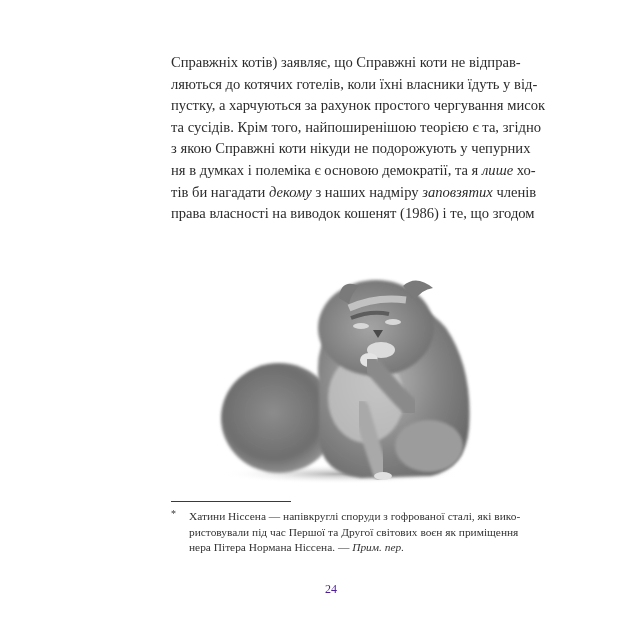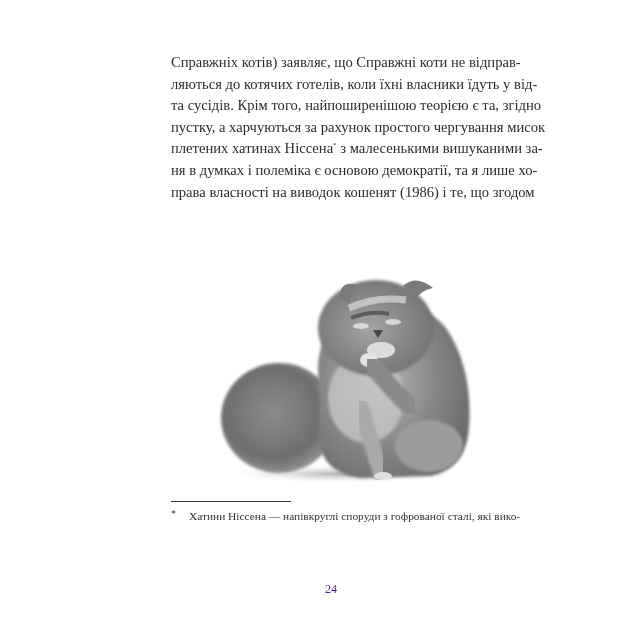--- a/index.html
+++ b/index.html
@@ -9,21 +9,21 @@
       background: #ffffff; color: #2a2a2a;
       font-family: "DejaVu Serif", "Liberation Serif", serif;
     }
     .body-text {
       position: absolute; left: 155px; top: 52px; width: 332px;
       font-family: "Liberation Serif", "DejaVu Serif", serif;
       font-size: 14.6px; line-height: 21.6px; color: #2b2b2b;
     }
     .line { display: block; white-space: nowrap; text-align: justify; text-align-last: justify; height: 21.6px; }
     .line.last { text-align-last: justify; }
-    .it { }
+    .it { font-style: italic; }
     sup.fnmark { font-size: 7px; vertical-align: 6px; line-height: 0; }
 
     .illustration { position: absolute; left: 195px; top: 268px; width: 270px; height: 222px; }
 
     .fn-rule { position: absolute; left: 155px; top: 501px; width: 120px; height: 1px; background: #3a3a3a; }
     .footnote {
       position: absolute; left: 155px; top: 509px; width: 332px;
       font-family: "Liberation Serif", "DejaVu Serif", serif;
       font-size: 11.4px; line-height: 15.6px; color: #333;
     }
@@ -38,24 +38,25 @@
     }
   </style>
 </head>
 <body>
 
 <div class="page">
 
   <div class="body-text" id="body-text">
       <span class="line"><span>Справжніх котів) заявляє, що Справжні коти не відправ-</span></span>
       <span class="line"><span>ляються до котячих готелів, коли їхні власники їдуть у від-</span></span>
+      <span class="line"><span>пустку, а харчуються за рахунок простого чергування мисок</span></span>
       <span class="line"><span>та сусідів. Крім того, найпоширенішою теорією є та, згідно</span></span>
-      <span class="line"><span>пустку, а харчуються за рахунок простого чергування мисок</span></span>
-      <span class="line"><span>плетених хатинах Ніссена</span><sup class="fnmark">*</sup><span> з малесенькими вишуканими за-</span></span>
+      <span class="line"><span>з якою Справжні коти нікуди не подорожують у чепурних</span></span>
       <span class="line"><span>ня в думках і полеміка є основою демократії, та я </span><span class="it">лише</span><span> хо-</span></span>
+      <span class="line"><span>тів би нагадати </span><span class="it">декому</span><span> з наших надміру </span><span class="it">заповзятих</span><span> членів</span></span>
       <span class="line last"><span>права власності на виводок кошенят (1986) і те, що згодом</span></span>
     </div>
 
   <svg class="illustration" viewBox="0 0 270 222" xmlns="http://www.w3.org/2000/svg">
     <defs>
       <radialGradient id="tailG" cx="45%" cy="45%" r="60%">
         <stop offset="0%" stop-color="#8c8c8c"></stop>
         <stop offset="70%" stop-color="#6e6e6e"></stop>
         <stop offset="100%" stop-color="#9a9a9a"></stop>
       </radialGradient>
@@ -108,17 +109,19 @@
 
     <ellipse cx="218" cy="178" rx="34" ry="26" fill="#9c9c9c" filter="url(#fuzz)"></ellipse>
   </svg>
 
   <div class="fn-rule"></div>
 
   <div class="footnote">
     <span class="fn-star">*</span>
     <div class="fn-body" id="fn-body">
         <span class="fn-line"><span>Хатини Ніссена — напівкруглі споруди з гофрованої сталі, які вико-</span></span>
+        <span class="fn-line"><span>ристовували під час Першої та Другої світових воєн як приміщення</span></span>
+        <span class="fn-line last"><span>нера Пітера Нормана Ніссена. — </span><span class="it">Прим. пер.</span></span>
       </div>
   </div>
 
   <div class="page-number">24</div>
 </div>
 
 </body></html>

